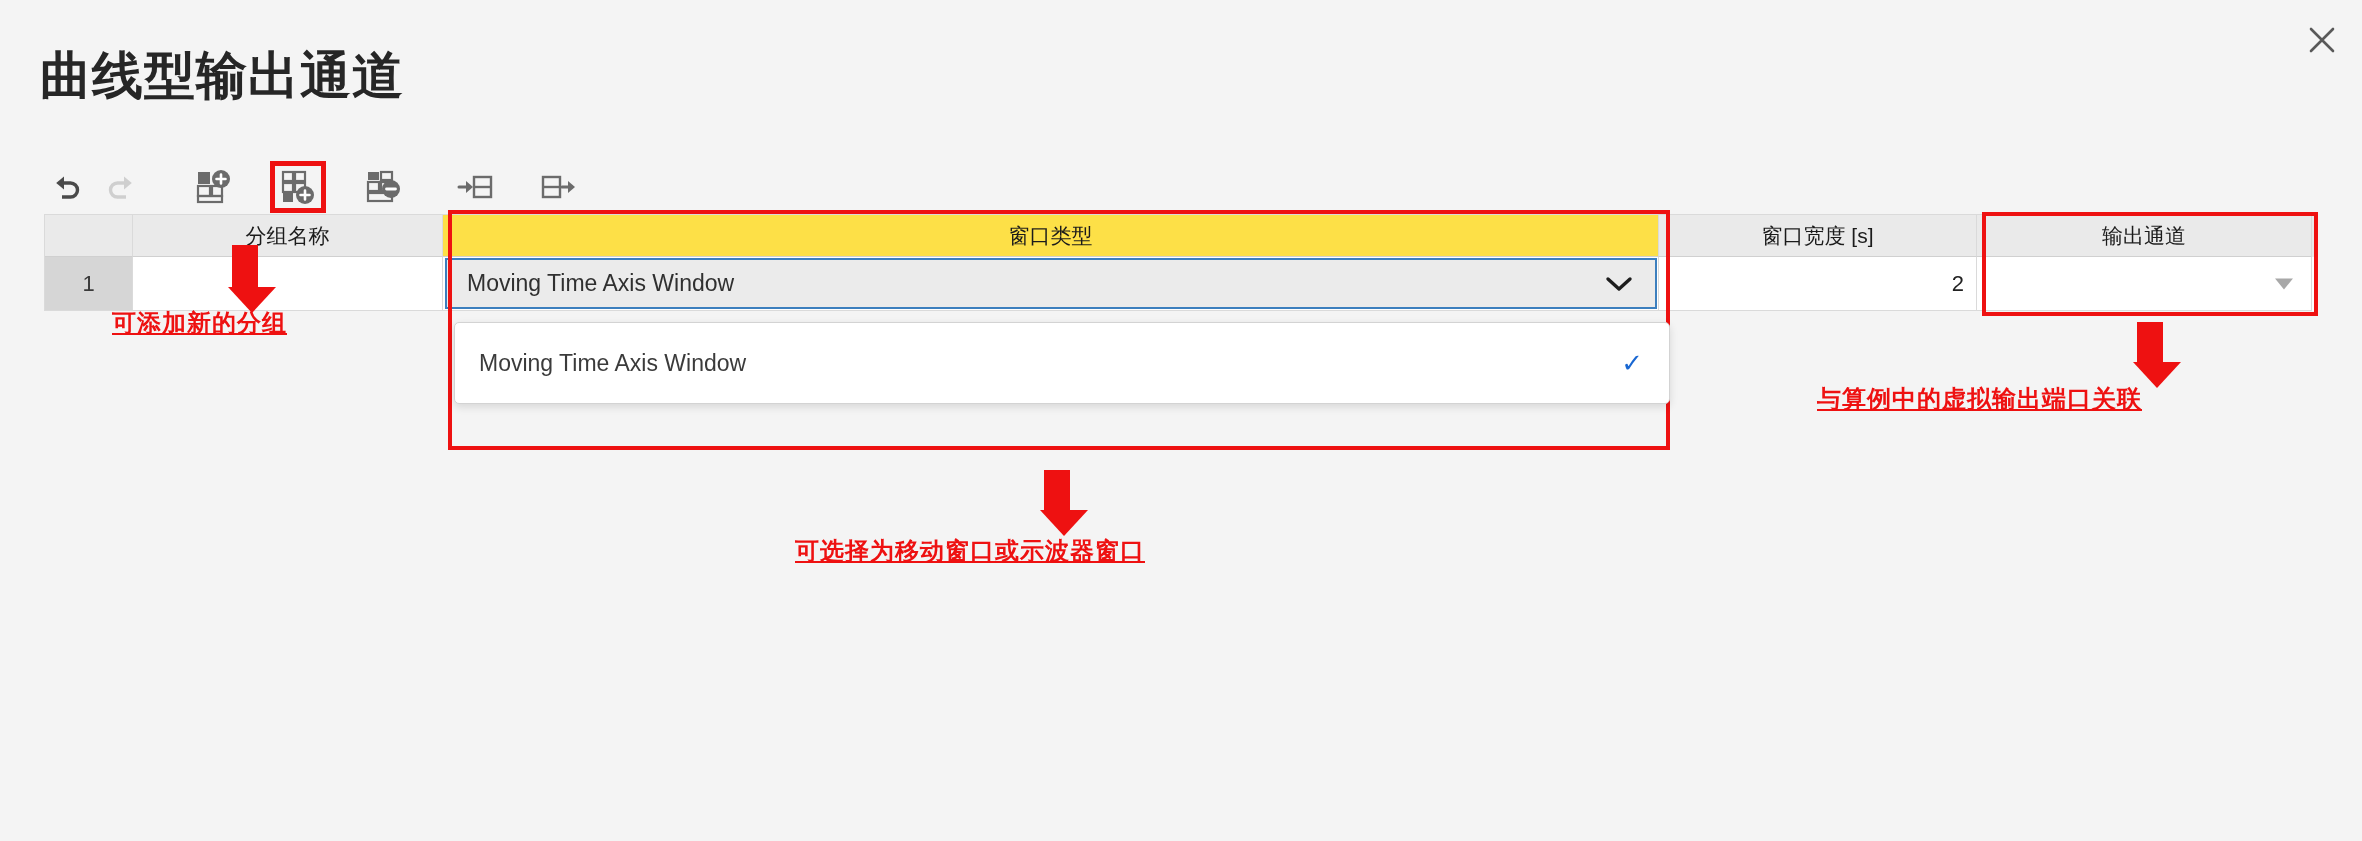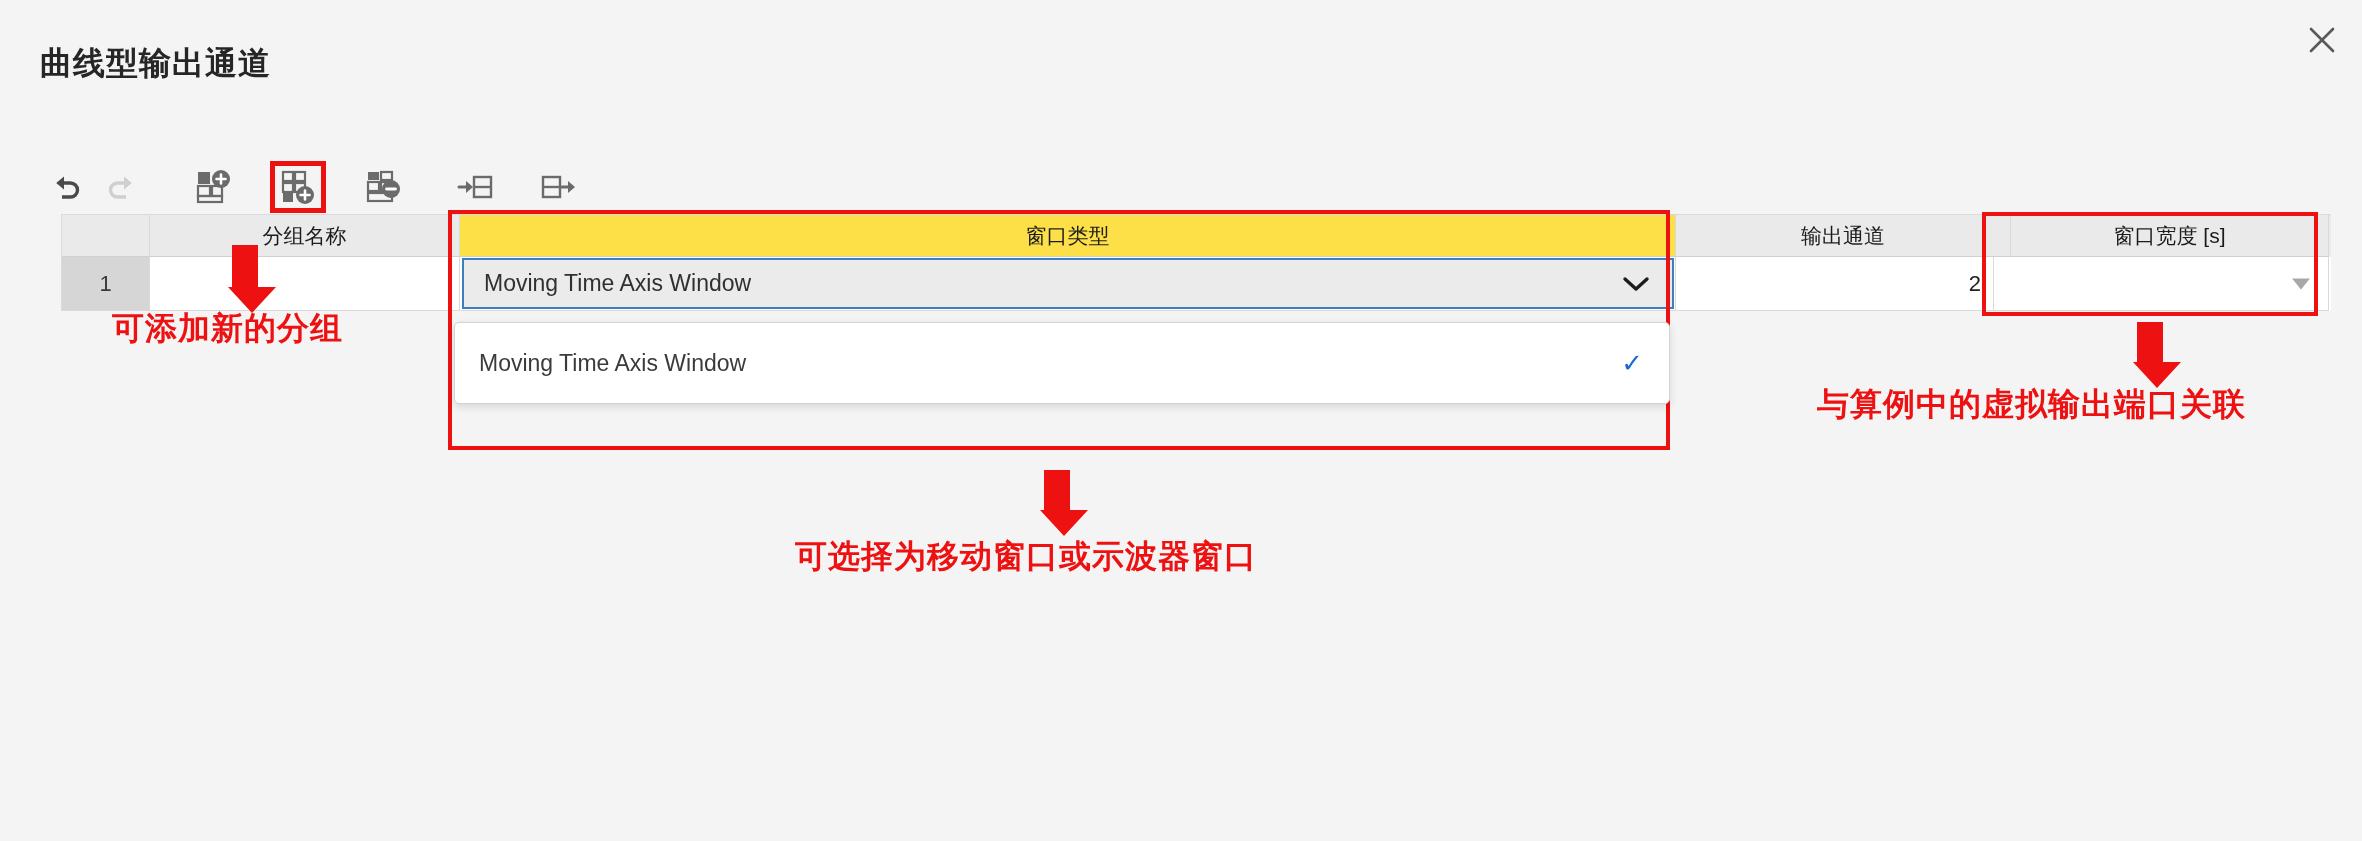--- a/index.html
+++ b/index.html
@@ -18,21 +18,21 @@
     width: 52px; height: 52px;
     display: flex; align-items: center; justify-content: center;
     cursor: pointer;
   }
   .close-btn svg { display: block; }
 
   
   .page-title {
     position: absolute;
     left: 40px; top: 42px;
-    font-size: 32px;
+    font-size: 51px;
     font-weight: bold;
     color: #262626;
     letter-spacing: 1px;
   }
 
   
   .toolbar {
     position: absolute;
     left: 40px; top: 160px;
     width: 2282px;
@@ -57,21 +57,20 @@
   .tb-btn svg { display: block; }
 
   
   .grid {
     position: absolute;
     left: 44px; top: 214px;
     width: 2270px;
     background: #fff;
     border-top: 1px solid #dadada;
     border-left: 1px solid #dadada;
-    margin-left: 17px;
   }
   .grid-header {
     display: flex;
     height: 42px;
     background: #eaeaea;
   }
   .grid-header .cell {
     border-right: 1px solid #dadada;
     border-bottom: 1px solid #d0d0d0;
     display: flex; align-items: center; justify-content: center;
@@ -197,24 +196,25 @@
   .arrow .head {
     width: 0; height: 0;
     margin: 0 auto;
     border-left: 24px solid transparent;
     border-right: 24px solid transparent;
     border-top: 26px solid #ee1111;
   }
   .caption {
     position: absolute;
     color: #ee1111;
-    font-size: 32px;
+    font-size: 24px;
     font-weight: bold;
     white-space: nowrap;
     letter-spacing: 1px;
+    text-decoration: underline;
   }
 
   .a1-arrow { left: 228px;  top: 245px; }
   .a1-arrow .shaft { height: 42px; }
   .a1-cap   { left: 112px;  top: 307px; }
 
   .a2-arrow { left: 1040px; top: 470px; }
   .a2-arrow .shaft { height: 40px; }
   .a2-cap   { left: 795px;  top: 535px; }
 
@@ -329,22 +329,22 @@
   </div>
 
 </div>
 
 <div class="grid">
 
   <div class="grid-header">
     <div class="cell c-rownum"></div>
     <div class="cell c-name">分组名称</div>
     <div class="cell c-wintype">窗口类型</div>
+    <div class="cell c-winwidth">窗口宽度 [s]</div>
     <div class="cell c-outchan">输出通道</div>
-    <div class="cell c-winwidth">窗口宽度 [s]</div>
   </div>
 
   <div class="grid-row">
     <div class="cell c-rownum">1</div>
 
     <div class="cell c-name">
       <span></span>
     </div>
 
     <div class="cell c-wintype">

